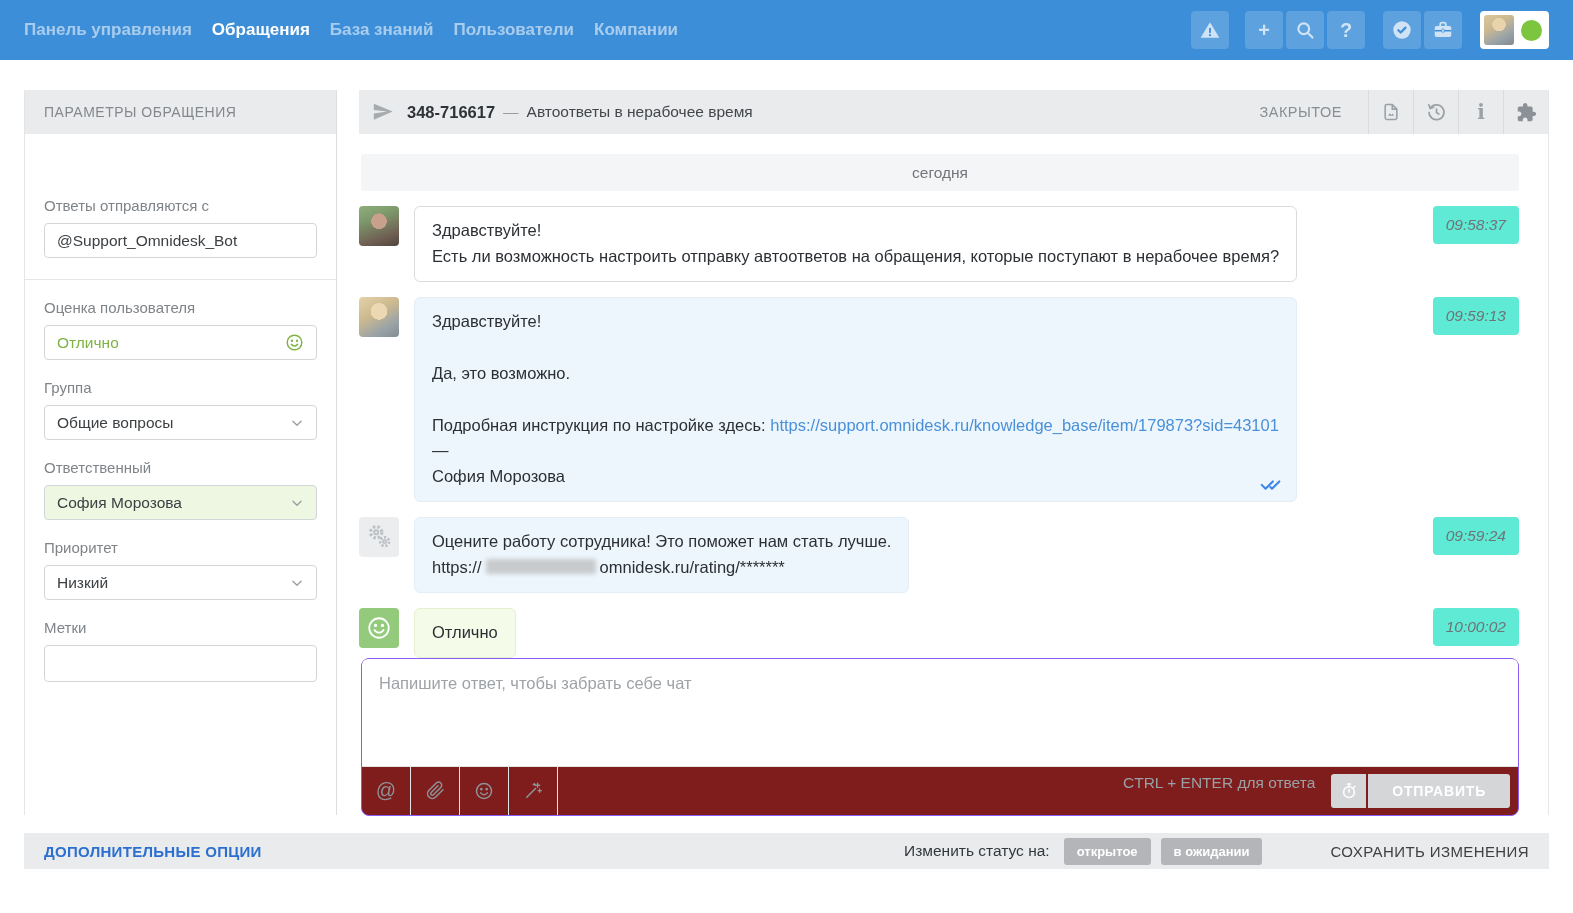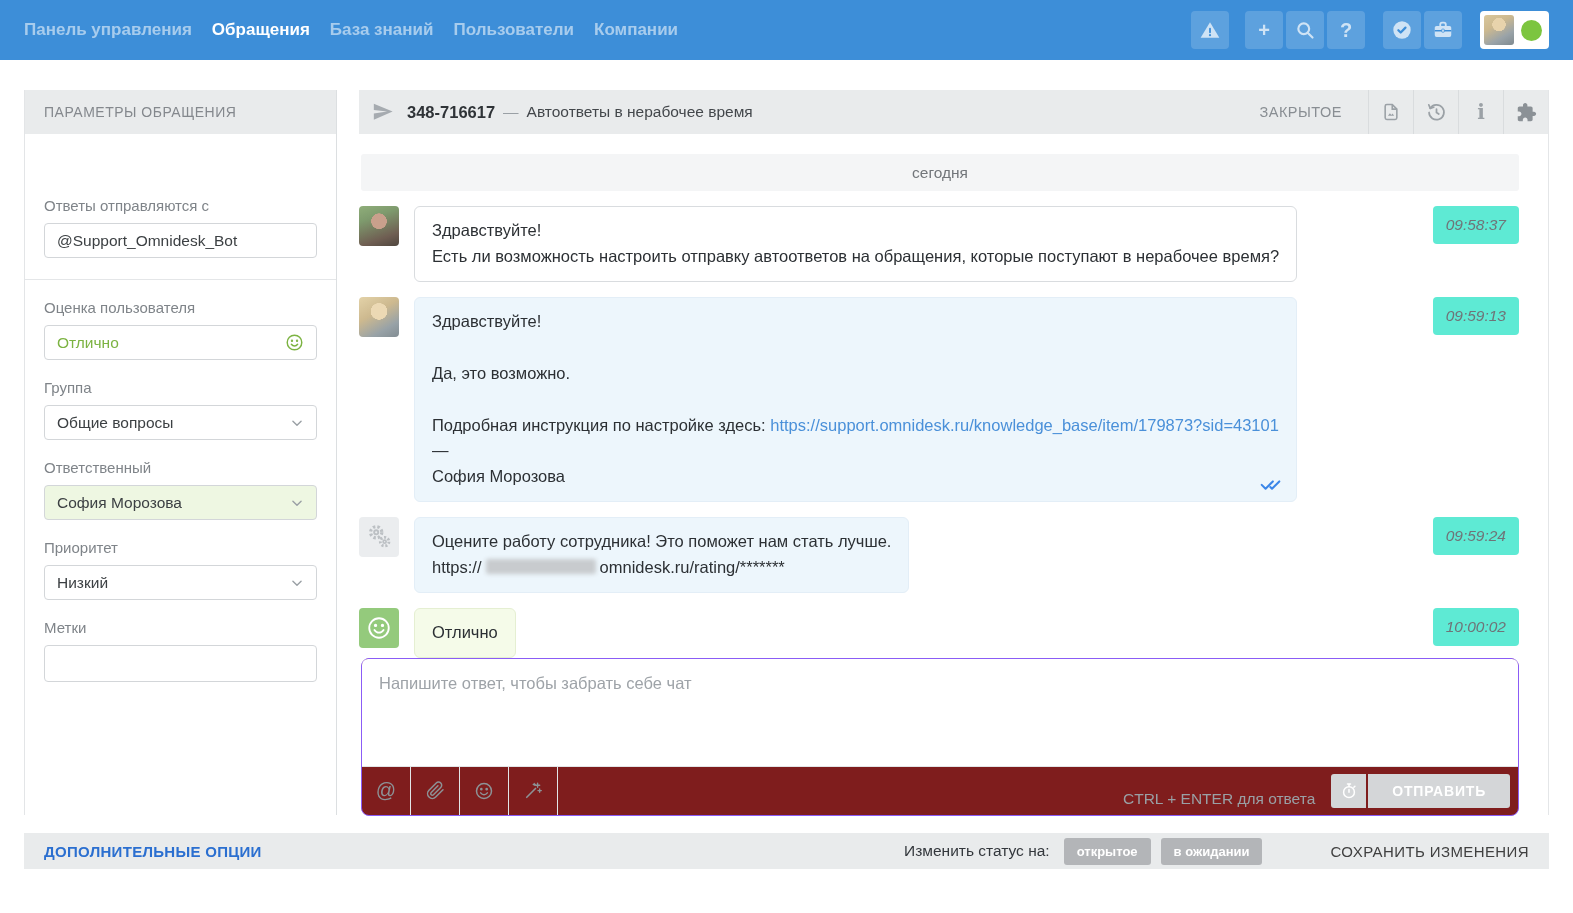--- a/index.html
+++ b/index.html
@@ -141,21 +141,21 @@
     font-family:"Liberation Sans", sans-serif; border-radius:6px 6px 0 0;
   }
   .composer textarea::placeholder { color:#9ea3a8; }
   .composer-toolbar {
     border-top:1px solid #e2e5e7; height:49px; display:flex; align-items:center;
   }
   .tool-btn {
     width:49px; height:100%; display:flex; align-items:center; justify-content:center;
     border-right:1px solid #e2e5e7; color:#8d9296; cursor:pointer; font-size:20px;
   }
-  .composer-right { margin-left:auto; display:flex; align-items:flex-end; padding-right:8px; }
+  .composer-right { margin-left:auto; display:flex; align-items:flex-start; padding-right:8px; }
   .enter-hint { color:#9aa0a5; font-size:15.5px; margin-right:16px; }
   .timer-btn {
     width:35px; height:34px; background:#d4d6d8; border-radius:3px 0 0 3px;
     display:flex; align-items:center; justify-content:center; color:#fff; cursor:pointer;
   }
   .send-btn {
     height:34px; margin-left:2px; background:#d4d6d8; border:0; border-radius:0 3px 3px 0;
     color:#ffffff; font-weight:700; font-size:14px; letter-spacing:.8px;
     padding:0 24px; cursor:pointer; font-family:"Liberation Sans", sans-serif;
   }

